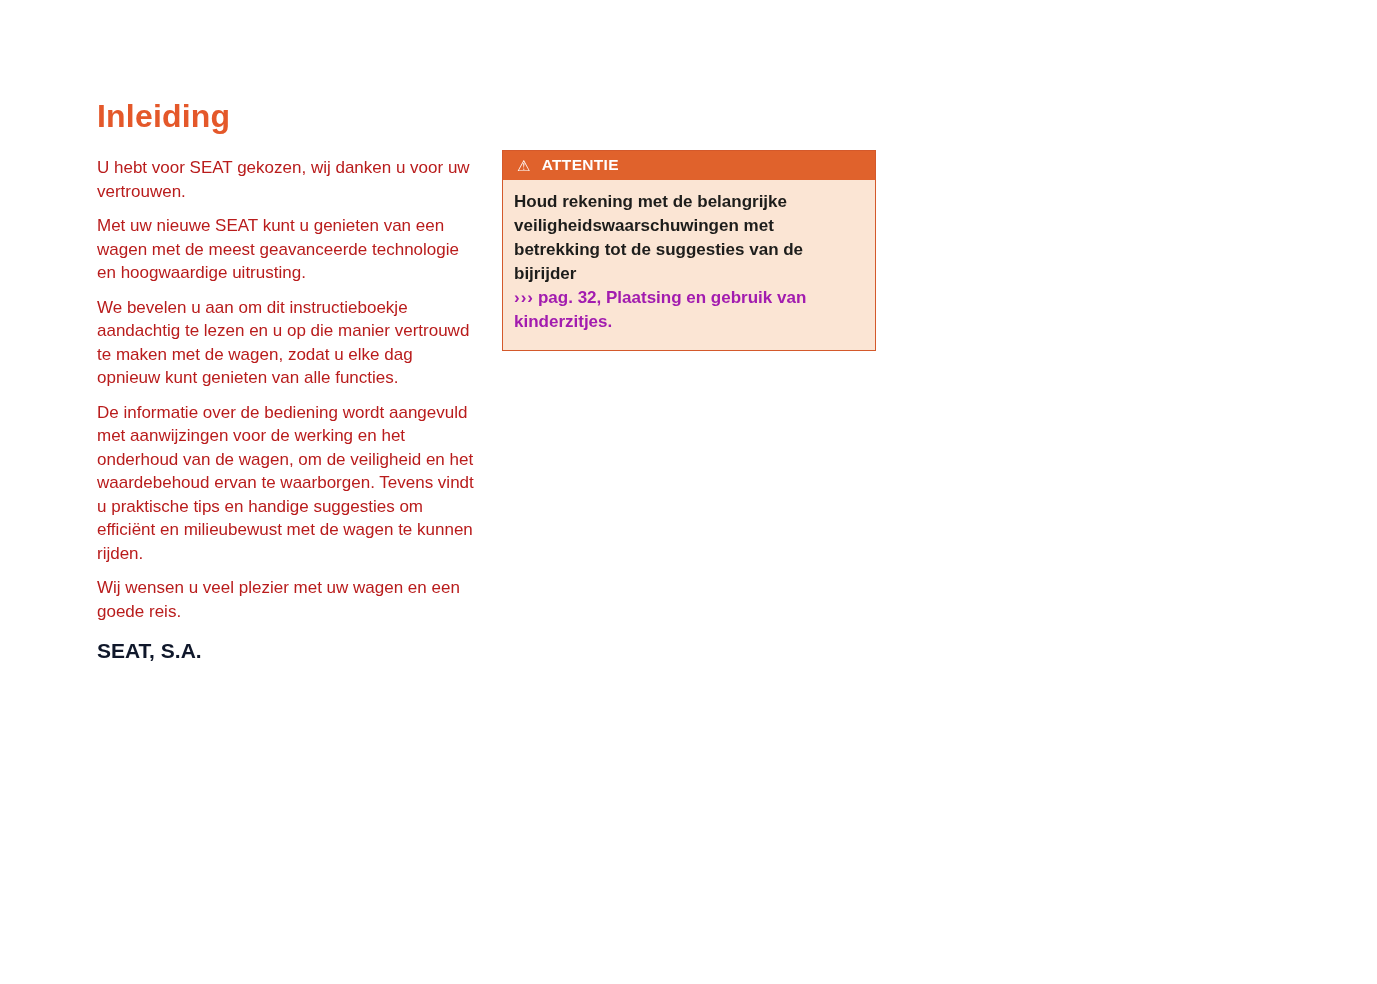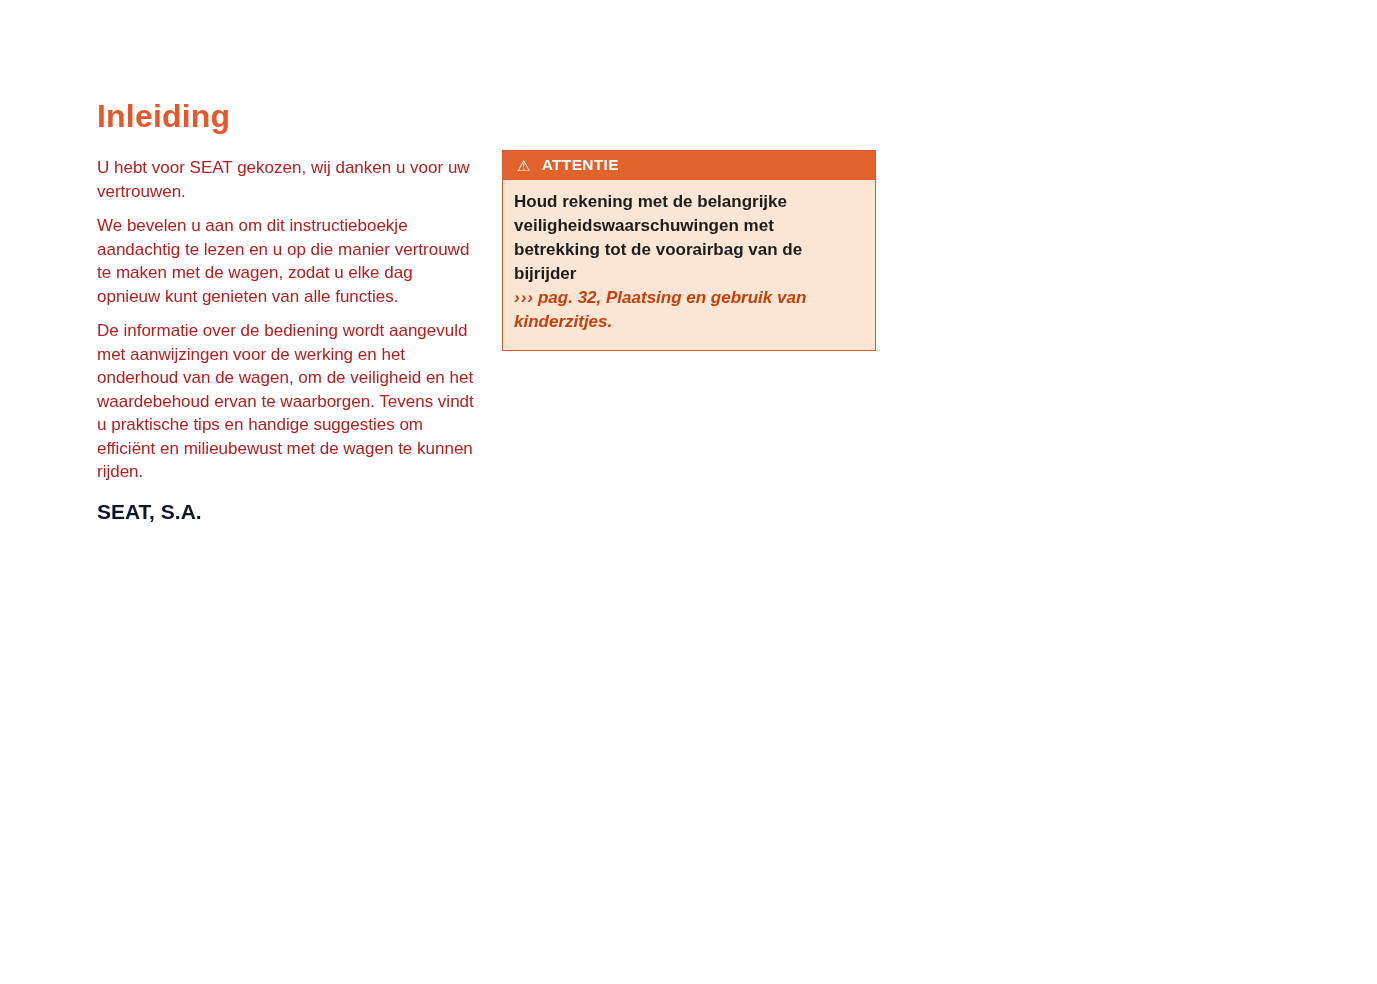--- a/index.html
+++ b/index.html
@@ -66,47 +66,48 @@
   }
   .attention-body {
     background: #fbe5d4;
     padding: 10px 14px 16px 11px;
     font-weight: bold;
     font-size: 17px;
     line-height: 24px;
     color: #1d1d1b;
   }
   .attention-reference {
-    color: #c2410c;
+    color: #a21caf;
     cursor: pointer;
-    font-style: italic;
   }
   .ref-arrows { letter-spacing: 1px; margin-right: 4px; }
 </style>
 </head>
 <body>
 
 <div class="page">
 
   <h1 class="page-title">Inleiding</h1>
 
   <div class="left-col">
     <p class="para">U hebt voor SEAT gekozen, wij danken u voor uw vertrouwen.</p>
+    <p class="para">Met uw nieuwe SEAT kunt u genieten van een wagen met de meest geavanceerde technologie en hoogwaardige uitrusting.</p>
     <p class="para">We bevelen u aan om dit instructieboekje aandachtig te lezen en u op die manier vertrouwd te maken met de wagen, zodat u elke dag opnieuw kunt genieten van alle functies.</p>
     <p class="para">De informatie over de bediening wordt aangevuld met aanwijzingen voor de werking en het onderhoud van de wagen, om de veiligheid en het waardebehoud ervan te waarborgen. Tevens vindt u praktische tips en handige suggesties om efficiënt en milieubewust met de wagen te kunnen rijden.</p>
+    <p class="para">Wij wensen u veel plezier met uw wagen en een goede reis.</p>
     <div class="signature">SEAT, S.A.</div>
   </div>
 
   <div class="attention-box">
     <div class="attention-header">
       <span class="warn-icon">⚠</span>
       <span>ATTENTIE</span>
     </div>
     <div class="attention-body">
-      <span>Houd rekening met de belangrijke veiligheidswaarschuwingen met betrekking tot de voorairbag van de bijrijder</span>
+      <span>Houd rekening met de belangrijke veiligheidswaarschuwingen met betrekking tot de suggesties van de bijrijder</span>
       <br>
       <span class="attention-reference">
         <span class="ref-arrows">›››</span><span>pag. 32, Plaatsing en gebruik van kinderzitjes.</span>
       </span>
     </div>
   </div>
 
 </div>
 
 </body></html>

